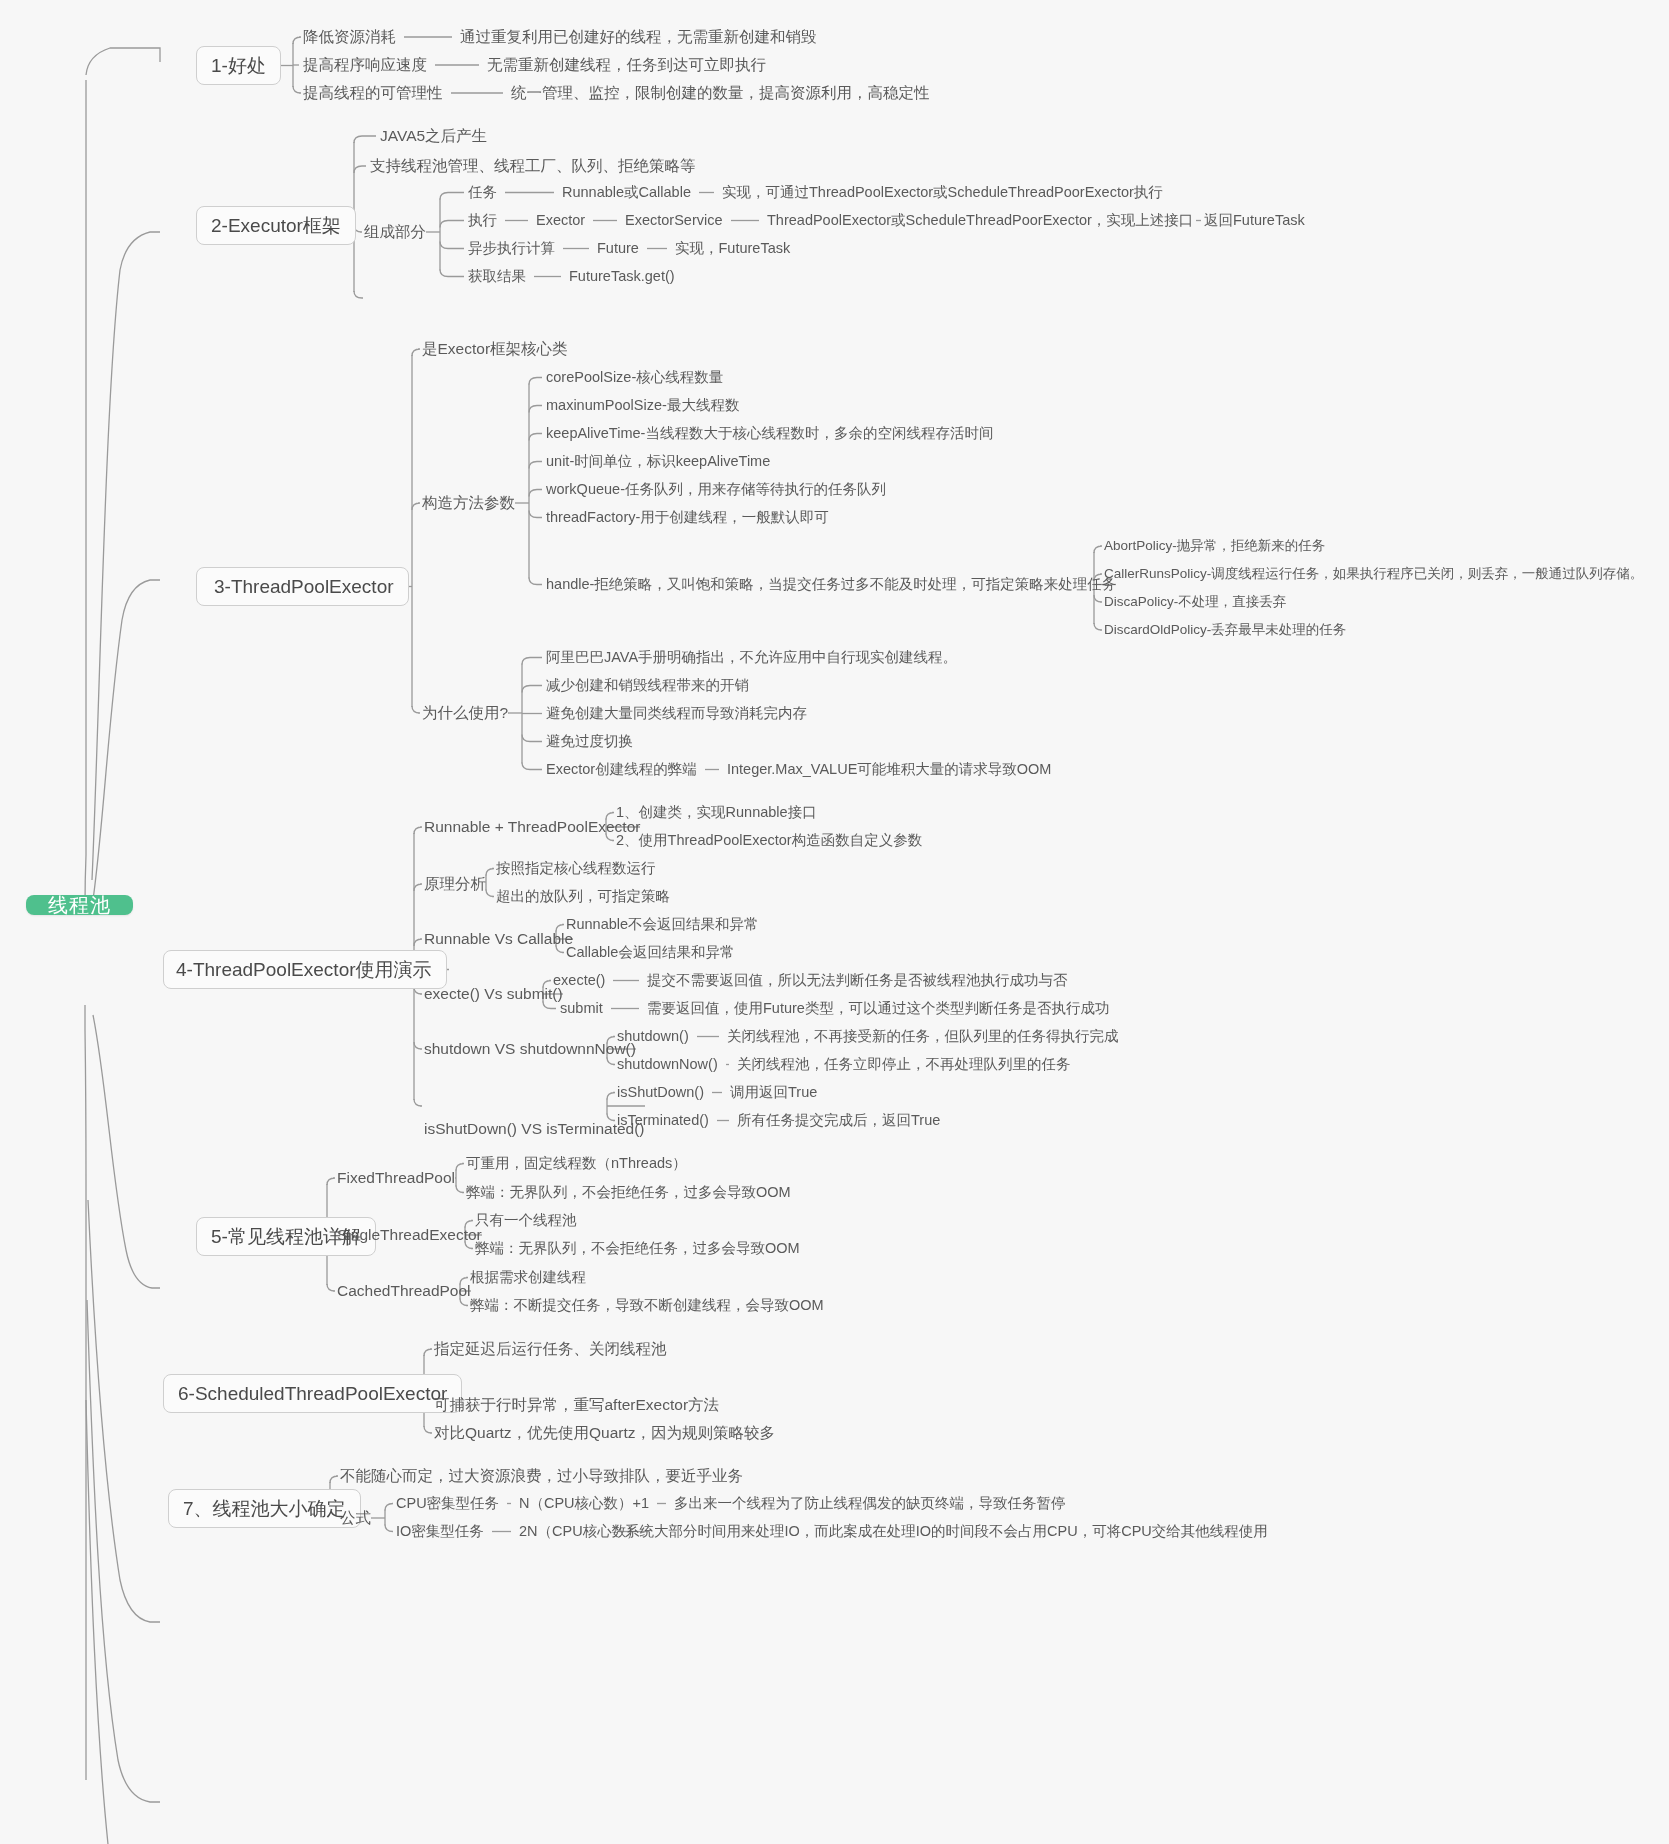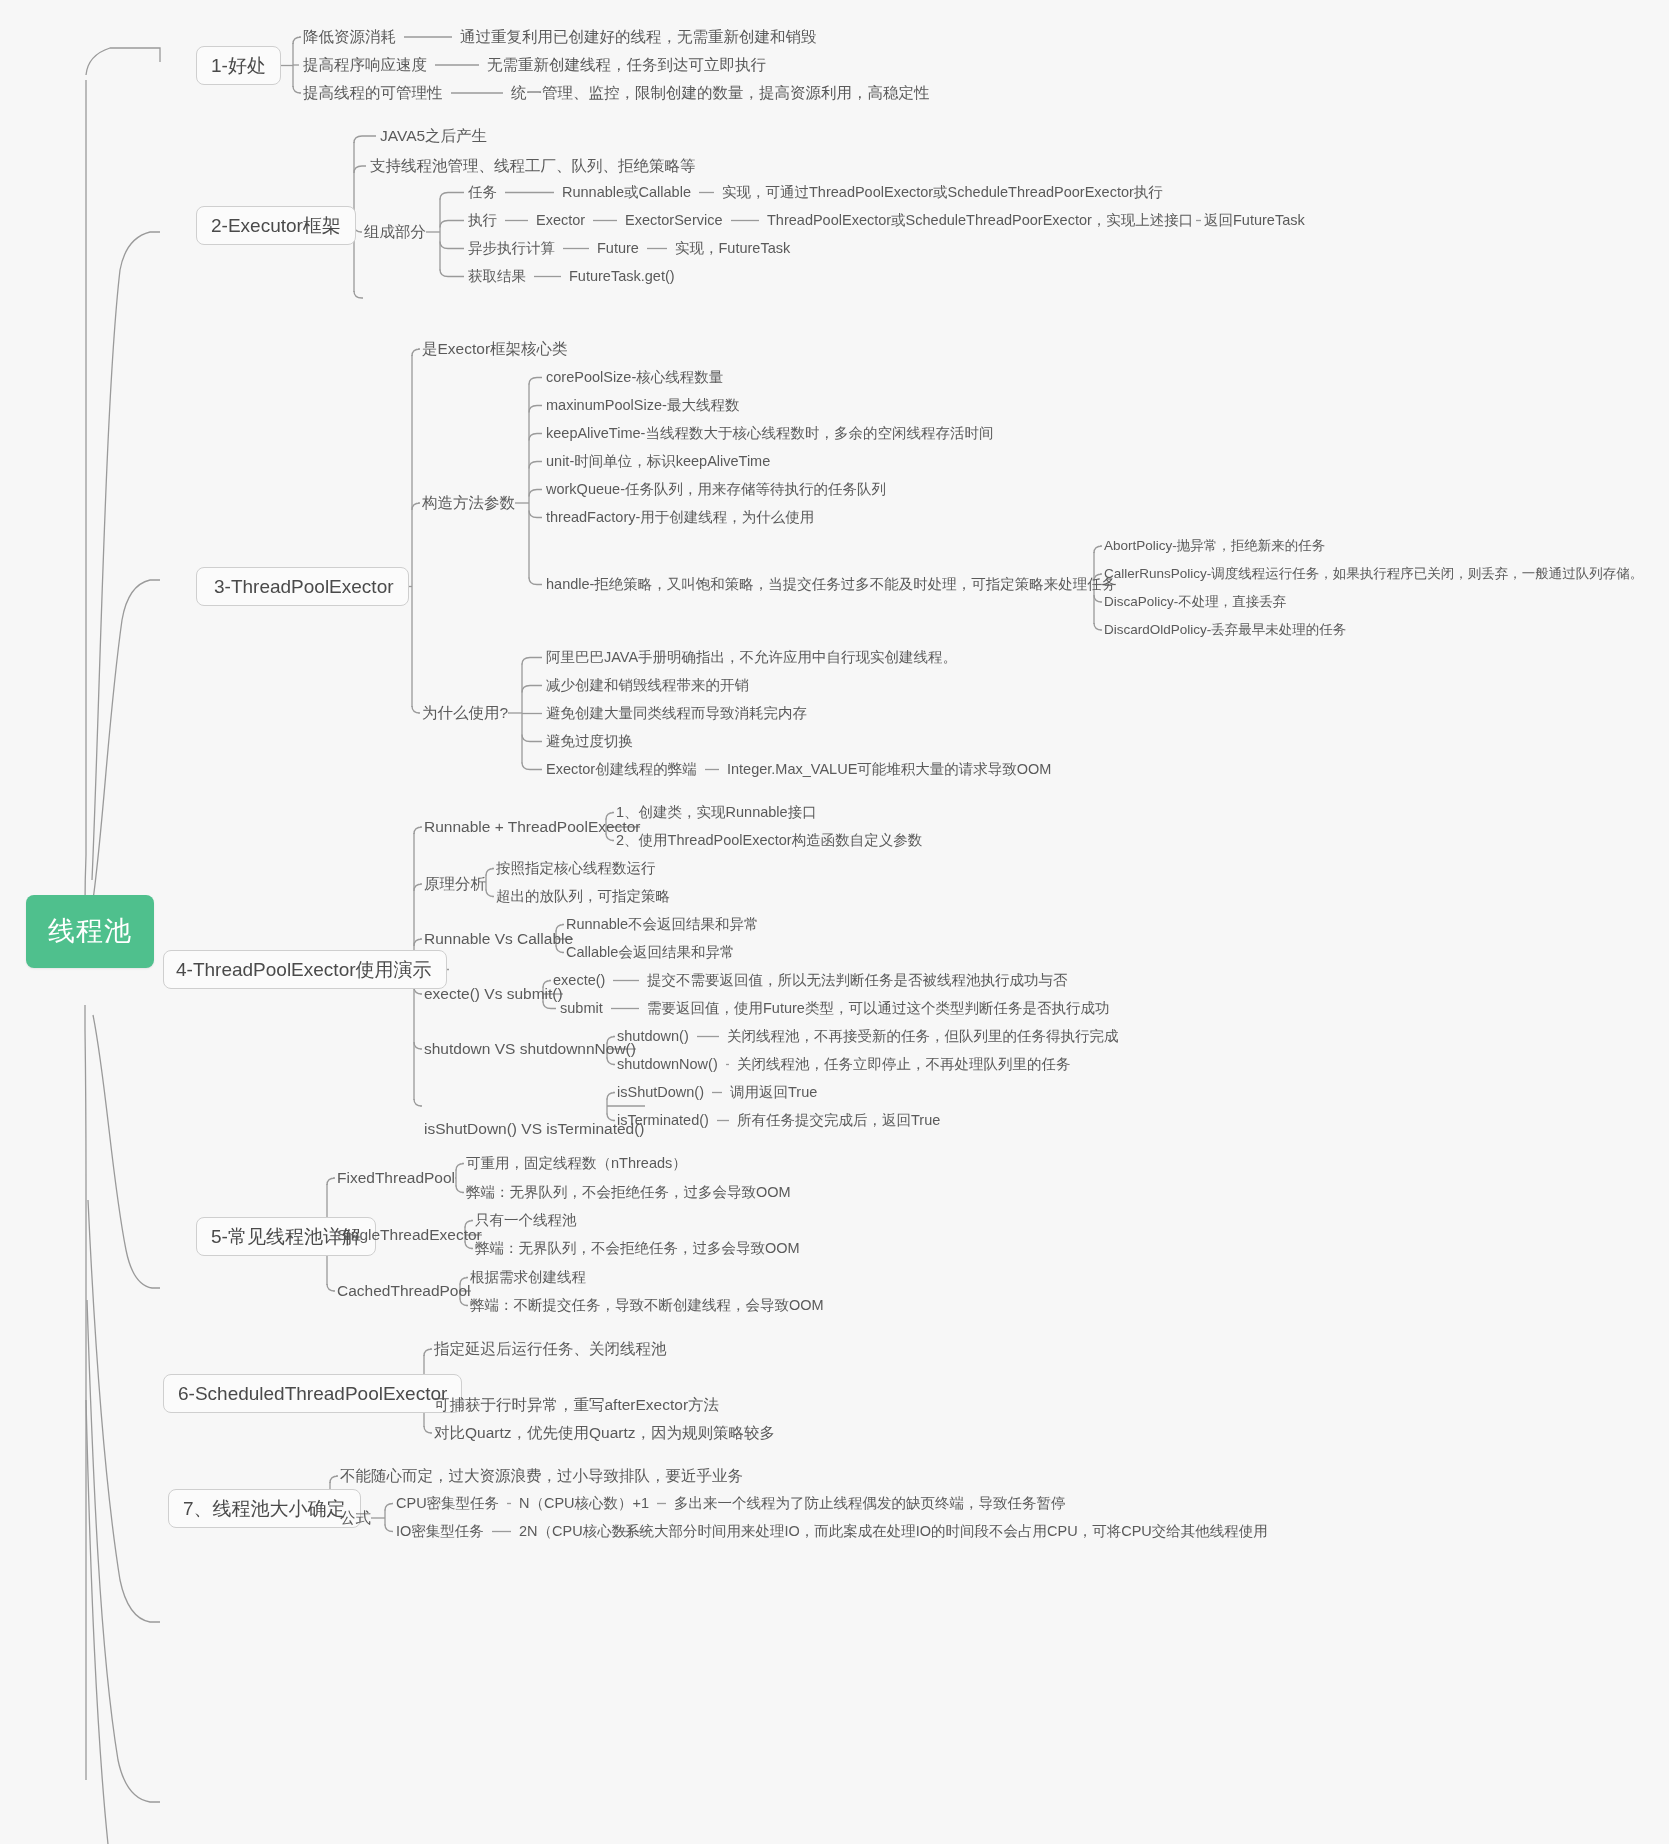--- a/index.html
+++ b/index.html
@@ -36,22 +36,22 @@
   .node {
     position: absolute;
     white-space: nowrap;
     line-height: 1;
   }
   
   .root-node {
     background: #4fc08d;
     color: #ffffff;
     border-radius: 8px;
-    padding: 23px 22px;
-    font-size: 27px;
+    padding: 0 22px;
+    font-size: 20px;
     letter-spacing: 1px;
     box-shadow: 0 1px 2px rgba(0,0,0,0.08);
   }
   
   .l1-node {
     background: #fbfbfb;
     border: 1.2px solid #cfcfcf;
     border-radius: 8px;
     padding: 9px 14px;
     font-size: 19px;
@@ -271,21 +271,21 @@
 
   <div class="node l2-node" style="left:422px; top:341px;">是Exector框架核心类</div>
   <div class="node l2-node" style="left:422px; top:495px;">构造方法参数</div>
   <div class="node l2-node" style="left:422px; top:705px;">为什么使用?</div>
 
   <div class="node l3-node" style="left:546px; top:370px;">corePoolSize-核心线程数量</div>
   <div class="node l3-node" style="left:546px; top:398px;">maxinumPoolSize-最大线程数</div>
   <div class="node l3-node" style="left:546px; top:426px;">keepAliveTime-当线程数大于核心线程数时，多余的空闲线程存活时间</div>
   <div class="node l3-node" style="left:546px; top:454px;">unit-时间单位，标识keepAliveTime</div>
   <div class="node l3-node" style="left:546px; top:482px;">workQueue-任务队列，用来存储等待执行的任务队列</div>
-  <div class="node l3-node" style="left:546px; top:510px;">threadFactory-用于创建线程，为什么使用</div>
+  <div class="node l3-node" style="left:546px; top:510px;">threadFactory-用于创建线程，一般默认即可</div>
   <div class="node l3-node" style="left:546px; top:577px;">handle-拒绝策略，又叫饱和策略，当提交任务过多不能及时处理，可指定策略来处理任务</div>
 
   <div class="node l4-node" style="left:1104px; top:539px;">AbortPolicy-抛异常，拒绝新来的任务</div>
   <div class="node l4-node" style="left:1104px; top:567px;">CallerRunsPolicy-调度线程运行任务，如果执行程序已关闭，则丢弃，一般通过队列存储。</div>
   <div class="node l4-node" style="left:1104px; top:595px;">DiscaPolicy-不处理，直接丢弃</div>
   <div class="node l4-node" style="left:1104px; top:623px;">DiscardOldPolicy-丢弃最早未处理的任务</div>
 
   <div class="node l3-node" style="left:546px; top:650px;">阿里巴巴JAVA手册明确指出，不允许应用中自行现实创建线程。</div>
   <div class="node l3-node" style="left:546px; top:678px;">减少创建和销毁线程带来的开销</div>
   <div class="node l3-node" style="left:546px; top:706px;">避免创建大量同类线程而导致消耗完内存</div>

